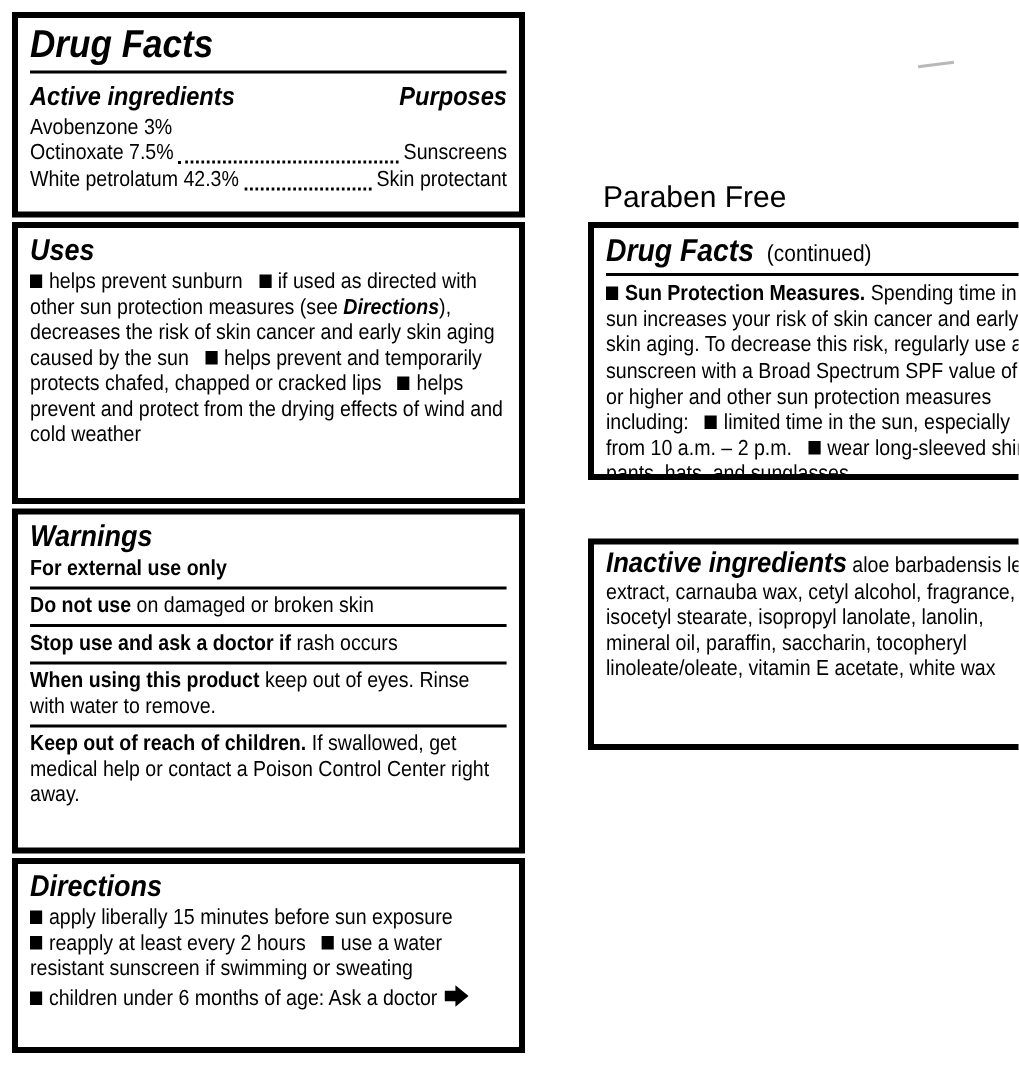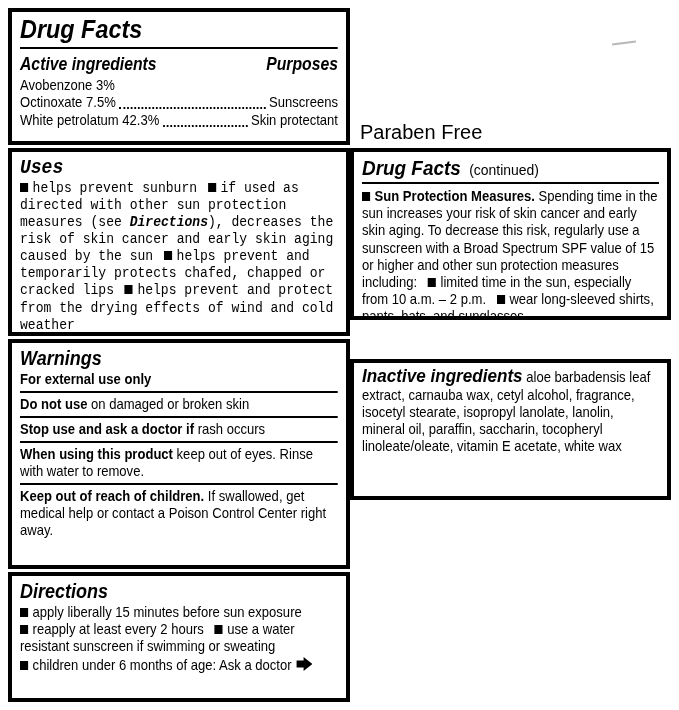--- a/index.html
+++ b/index.html
@@ -1,21 +1,21 @@
 <!DOCTYPE html>
 <html><head>
 <meta charset="utf-8">
 <style>
   html,body{margin:0;padding:0;}
   body{
     width:679px;height:710px;background:#ffffff;color:#000;
     font-family:"Liberation Sans","DejaVu Sans",sans-serif;
     position:relative;overflow:hidden;
   }
-  .wrap{position:absolute;inset:0;padding:8px;box-sizing:border-box;display:flex;}
+  .wrap{position:absolute;inset:0;padding:8px;box-sizing:border-box;display:flex;gap:42px;}
   .col-l{width:342px;flex:none;display:flex;flex-direction:column;}
   .col-r{width:321px;flex:none;display:flex;flex-direction:column;}
   .panel{
     box-sizing:border-box;border:4px solid #000;background:#fff;
     padding:3px 8px 4px;overflow:hidden;
   }
   .mb{margin-bottom:3px;}
   
   .cx{transform:scaleX(0.9);transform-origin:0 0;width:111.11%;}
   .body{font-size:14.5px;line-height:1.18;margin:0;}
@@ -29,21 +29,21 @@
   .rule{border-top:2px solid #000;margin:2px 0 4px;}
   .thinrule{border-top:2px solid #000;margin:3px 0;}
   .blt{display:inline-block;width:9px;height:9px;background:#000;margin-right:5px;}
   .blt.gap{margin-left:12px;}
   .arrow{width:18px;height:16px;fill:#000;vertical-align:-2px;margin-left:5px;}
   .colhead{display:flex;justify-content:space-between;font-style:italic;font-weight:700;font-size:17.5px;line-height:1.35;margin-top:2px;}
   .ingrow{display:flex;align-items:flex-end;font-size:14.5px;line-height:1.22;}
   .dots{flex:1;border-bottom:2px dotted #000;margin:0 4px 3px;}
   .paraben{height:140px;box-sizing:border-box;display:flex;align-items:flex-end;padding:0 0 4px 10px;font-size:20px;}
   #p-facts{height:137px;}
-  #p-uses{height:188px;font-family:Liberation Mono, monospace;}
+  #p-uses{height:188px;}
   #p-warn{height:231px;}
   #p-dir{height:130px;}
   #r-cont{height:172px;}
   #r-other{height:81px;}
   #r-inactive{height:141px;margin-top:36px;}
   #r-quest{height:79px;}
   .artifact{position:absolute;left:612px;top:42px;width:24px;height:0;border-top:2px solid #9a9a9a;transform:rotate(-7deg);opacity:.7;}
 </style>
 </head>
 <body>

